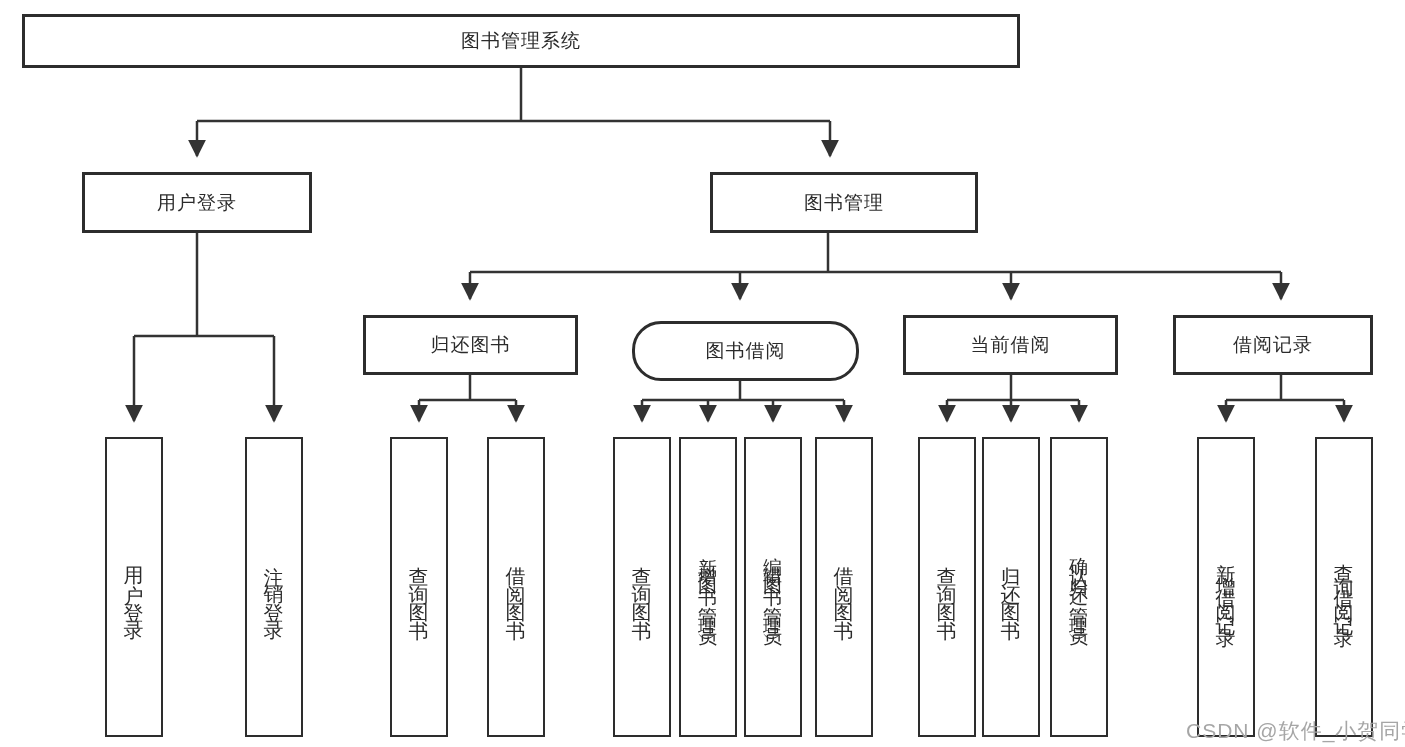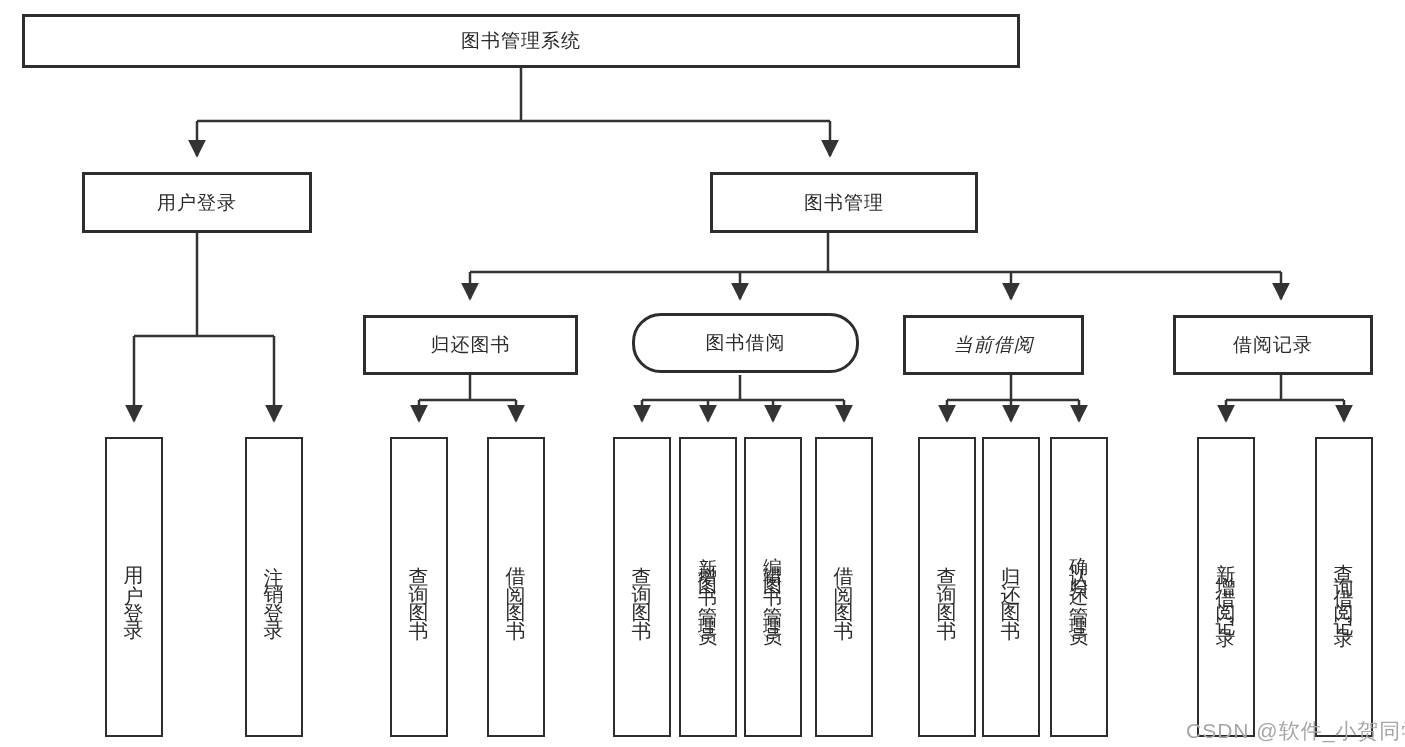--- a/index.html
+++ b/index.html
@@ -123,22 +123,22 @@
       <path d="M1344 400 V421" marker-end="url(#arrow)"></path>
     </g>
   </svg>
 
   <div class="node hbox" style="left:22px; top:14px; width:998px; height:54px;">图书管理系统</div>
 
   <div class="node hbox" style="left:82px; top:172px; width:230px; height:61px;">用户登录</div>
   <div class="node hbox" style="left:710px; top:172px; width:268px; height:61px;">图书管理</div>
 
   <div class="node hbox" style="left:363px; top:315px; width:215px; height:60px;">归还图书</div>
-  <div class="node hbox" style="left:632px; top:313px; width:227px; height:60px;border-radius:29px;">图书借阅</div>
-  <div class="node hbox" style="left:903px; top:315px; width:181px; height:60px;font-style:italic;">当前借阅</div>
+  <div class="node hbox" style="left:632px; top:321px; width:227px; height:60px;border-radius:29px;">图书借阅</div>
+  <div class="node hbox" style="left:903px; top:315px; width:215px; height:60px;">当前借阅</div>
   <div class="node hbox" style="left:1173px; top:315px; width:200px; height:60px;">借阅记录</div>
 
   <div class="node vbox sp4" style="left:105px; top:437px; width:58px; height:300px;">用户登录</div>
   <div class="node vbox sp4" style="left:245px; top:437px; width:58px; height:300px;">注销登录</div>
 
   <div class="node vbox sp4" style="left:390px; top:437px; width:58px; height:300px;">查询图书</div>
   <div class="node vbox sp4" style="left:487px; top:437px; width:58px; height:300px;">借阅图书</div>
 
   <div class="node vbox sp4" style="left:613px; top:437px; width:58px; height:300px;">查询图书</div>
   <div class="node vbox sp9" style="left:679px; top:437px; width:58px; height:300px;">新增图书（管理员）</div>

